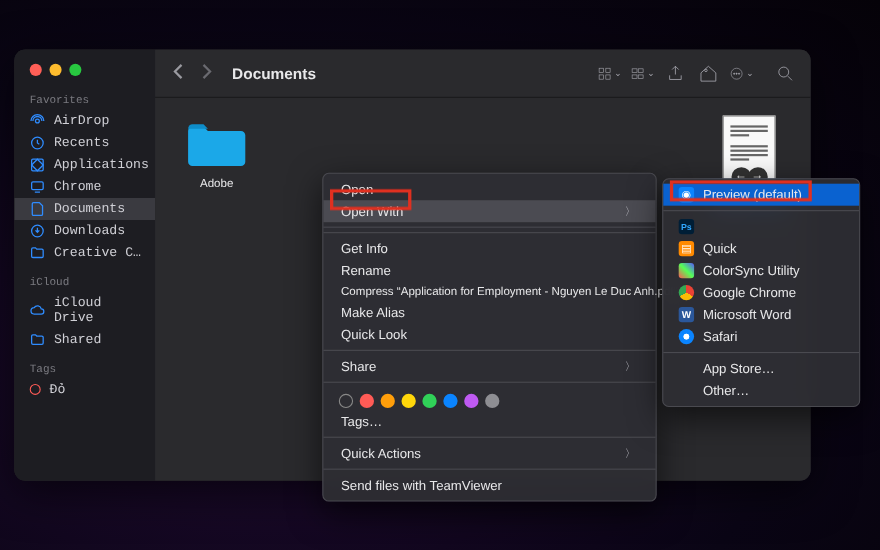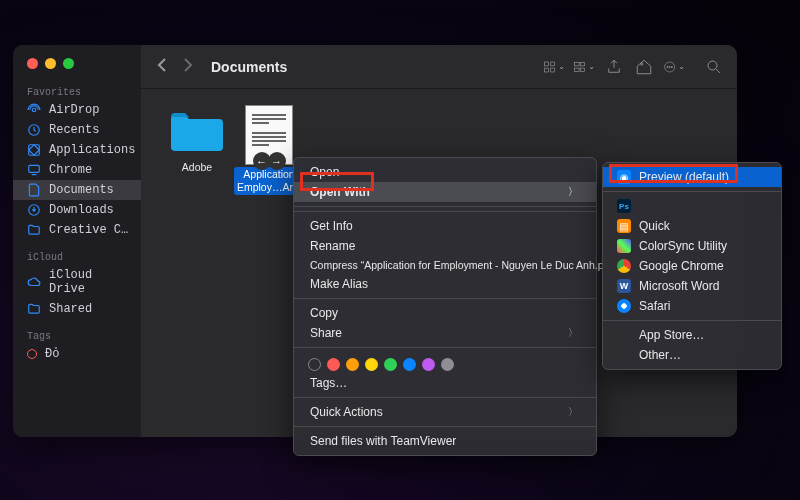--- a/index.html
+++ b/index.html
@@ -62,21 +62,21 @@
     gap: 8px;
     border-bottom: 1px solid #1a1a1c;
   }
   .nav-arrow { color: #9a9aa0; width: 18px; text-align: center; }
   .spacer { flex: 1; }
   .title { font-weight: 600; font-size: 14px; color: #e8e8ea; margin-left: 6px; }
   .tb-icon { color: #a8a8b0; width: 22px; display:flex; align-items:center; justify-content:center; }
   .tb-icon svg { width: 18px; height: 18px; stroke: currentColor; fill: none; }
   .content {
     padding: 16px 20px;
-    display: flex; 
+    display: flex;  justify-content: space-between;
   }
   .file-item { width: 72px; text-align: center; font-size: 10.5px; line-height: 1.25; }
   .folder-icon { width: 56px; height: 44px; margin: 4px auto 8px; }
   .doc-icon {
     width: 48px; height: 60px; margin: 0 auto 2px;
     background: #f9f9f9;
     border: 1px solid #888;
     position: relative;
     display:flex; flex-direction:column; gap:2px; padding: 8px 6px;
   }
@@ -100,21 +100,21 @@
     box-shadow: 0 10px 30px rgba(0,0,0,0.6);
     font-size: 12px;
     color: #e8e8ea;
   }
   .menu-item {
     padding: 3px 18px 3px 16px;
     display: flex; align-items: flex-start;
     cursor: default;
     white-space: nowrap;
   }
-  .menu-item.hi { background: #4b4b52; font-weight: bold; }
+  .menu-item.hi { background: #4b4b52; }
   .menu-item .arrow { margin-left: auto; font-size: 10px; color: #b8b8c0; padding-left: 18px; }
   .menu-sep { height: 1px; background: #4a4a50; margin: 4px 0; }
   .tag-row { display:flex; gap:6px; padding: 6px 14px 2px; }
   .tag-c { width: 13px; height: 13px; border-radius: 50%; }
   .tag-c.outline { border: 1.5px solid #888; background: transparent; }
 
   .menu1 { left: 293px; top: 157px; width: 304px; }
   .menu2 { left: 602px; top: 162px; width: 180px; }
 
   .redbox { position:absolute; border: 3px solid #e03020; pointer-events:none; }
@@ -327,24 +327,24 @@
     </div>
   <div class="menu-item">
       <span>Rename</span>
     </div>
   <div class="menu-item" style="font-size:10.5px">
       <span>Compress “Application for Employment - Nguyen Le Duc Anh.pdf”</span>
     </div>
   <div class="menu-item">
       <span>Make Alias</span>
     </div>
-  <div class="menu-sep"></div>
-  <div class="menu-item">
-      <span>Copy</span>
-    </div>
+  <div class="menu-item">
+      <span>Quick Look</span>
+    </div>
+  <div class="menu-sep"></div>
   <div class="menu-item">
       <span>Share</span>
       <span class="arrow">〉</span>
     </div>
   <div class="menu-sep"></div>
   <div class="tag-row">
     <div class="tag-c outline"></div>
     <div class="tag-c" style="background:#ff5b56"></div>
     <div class="tag-c" style="background:#ff9e0a"></div>
     <div class="tag-c" style="background:#ffd60a"></div>

